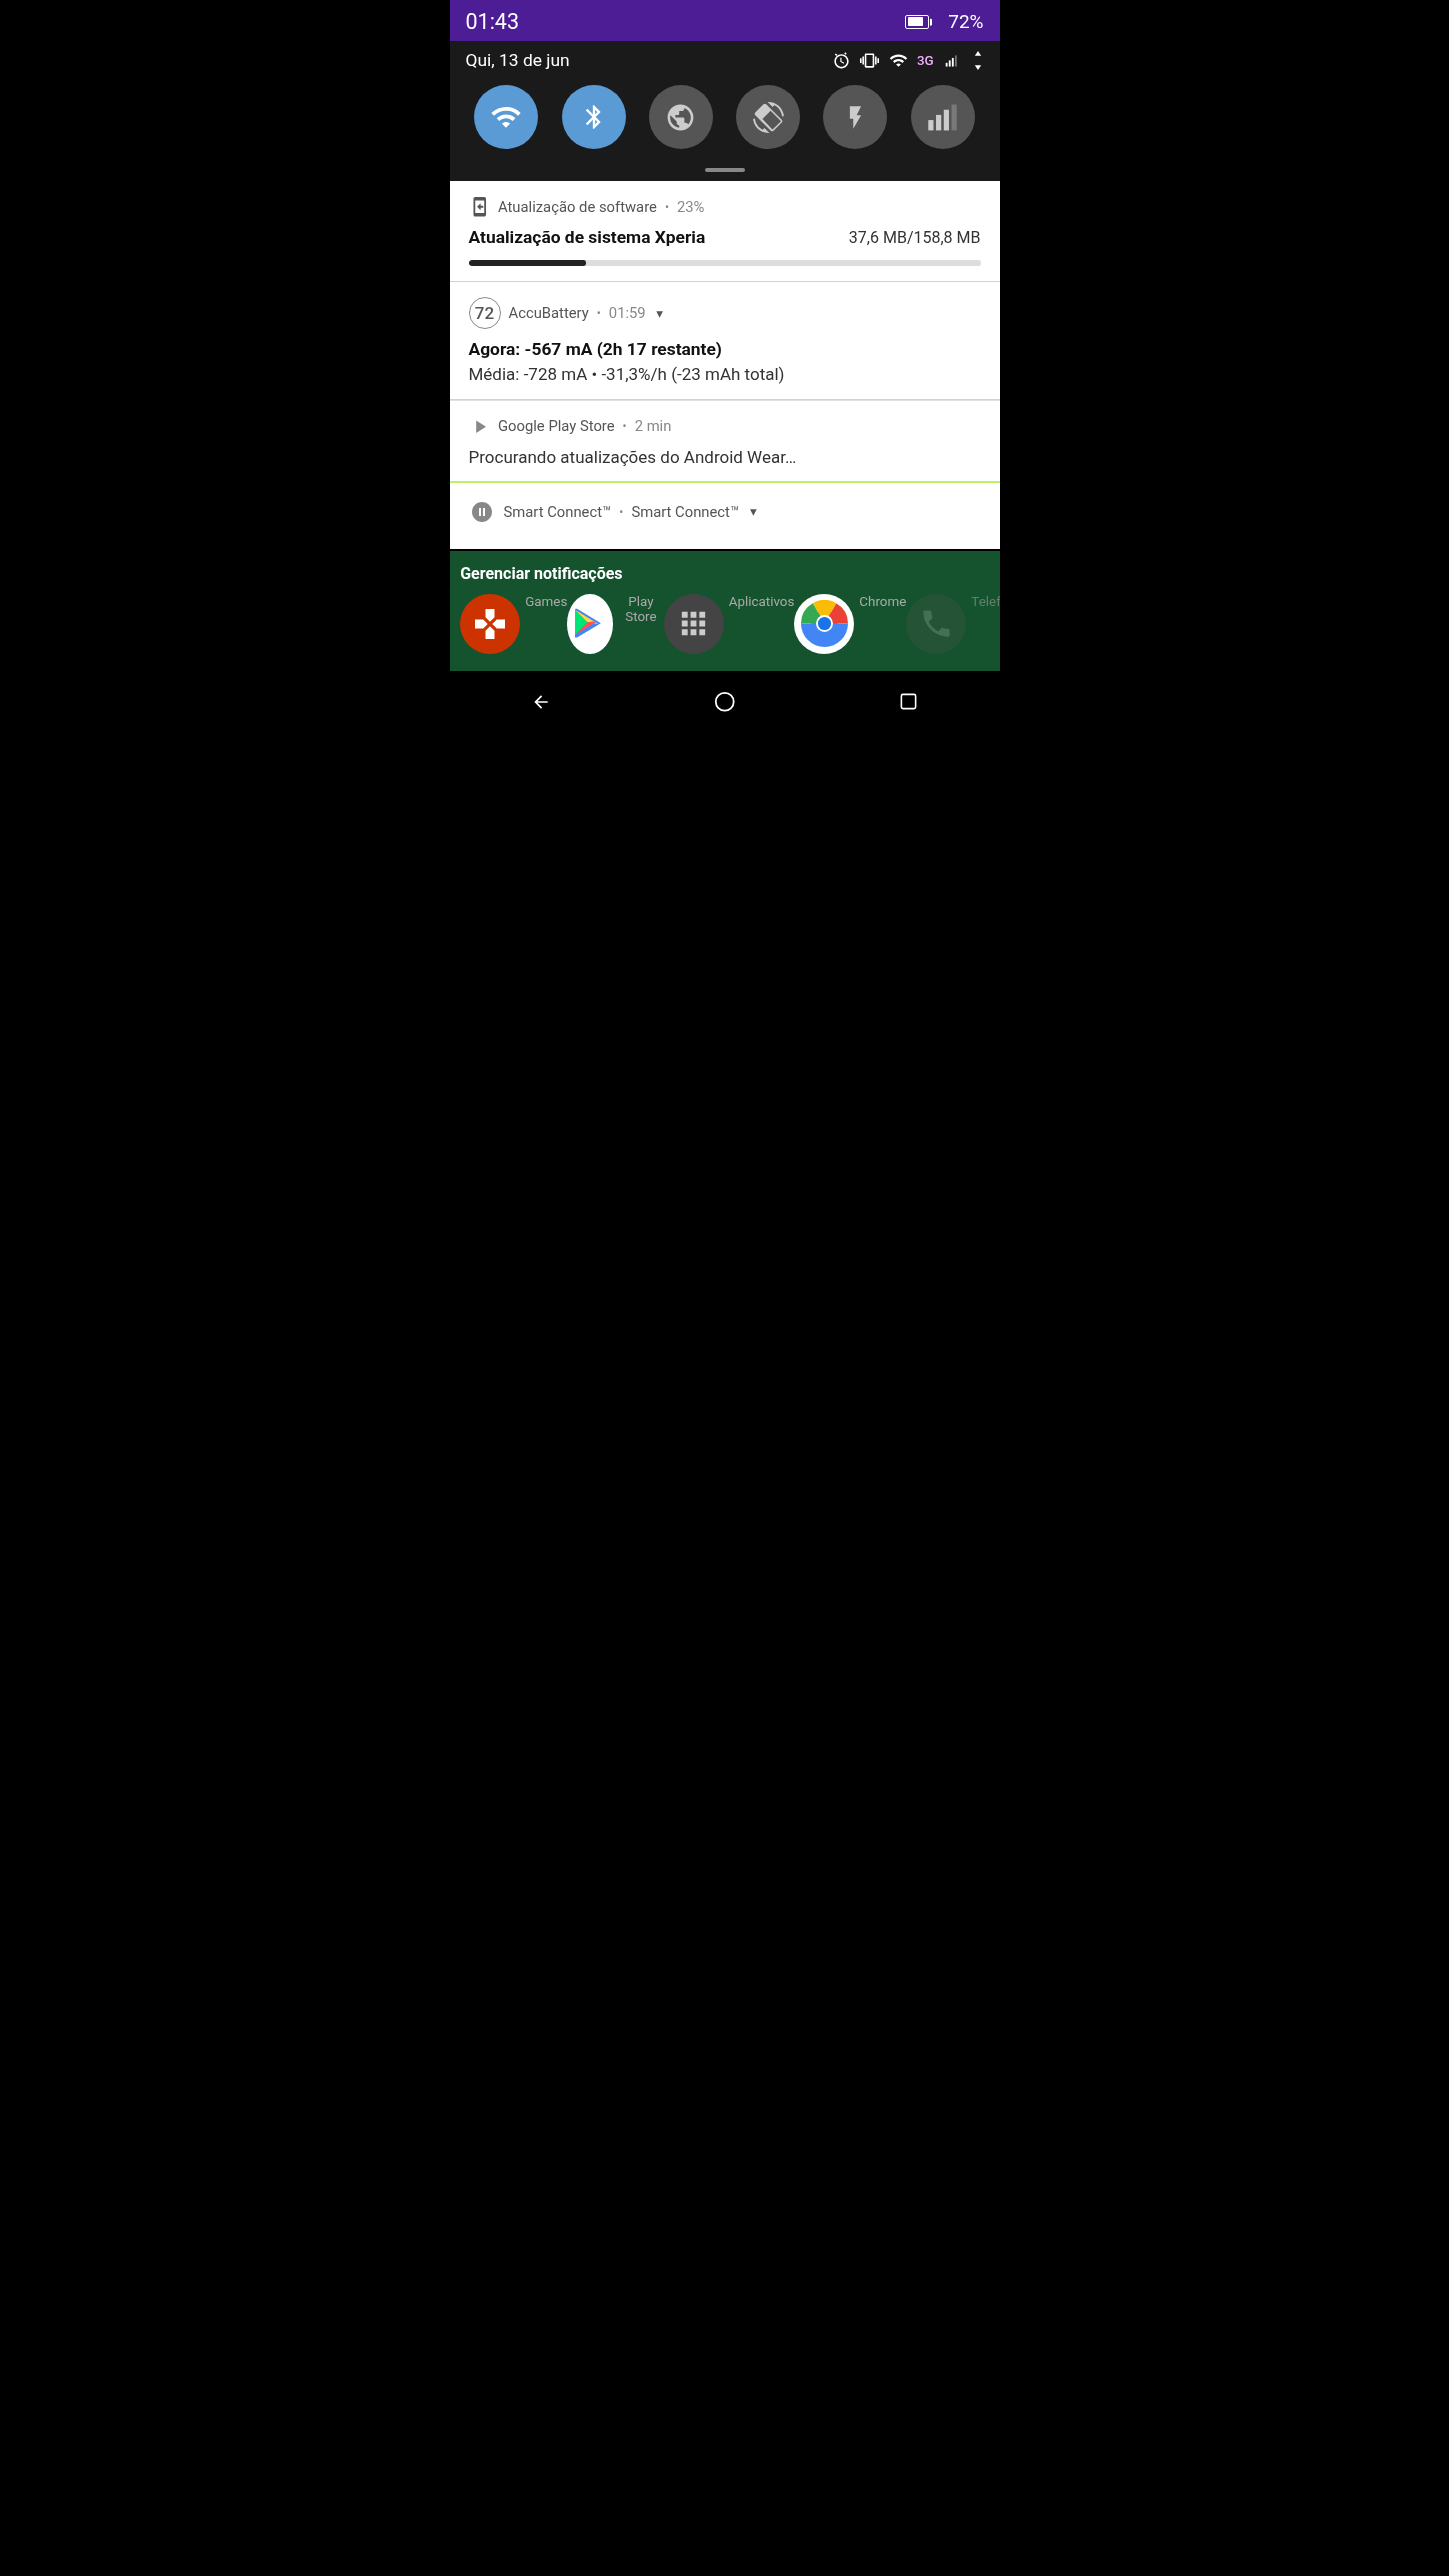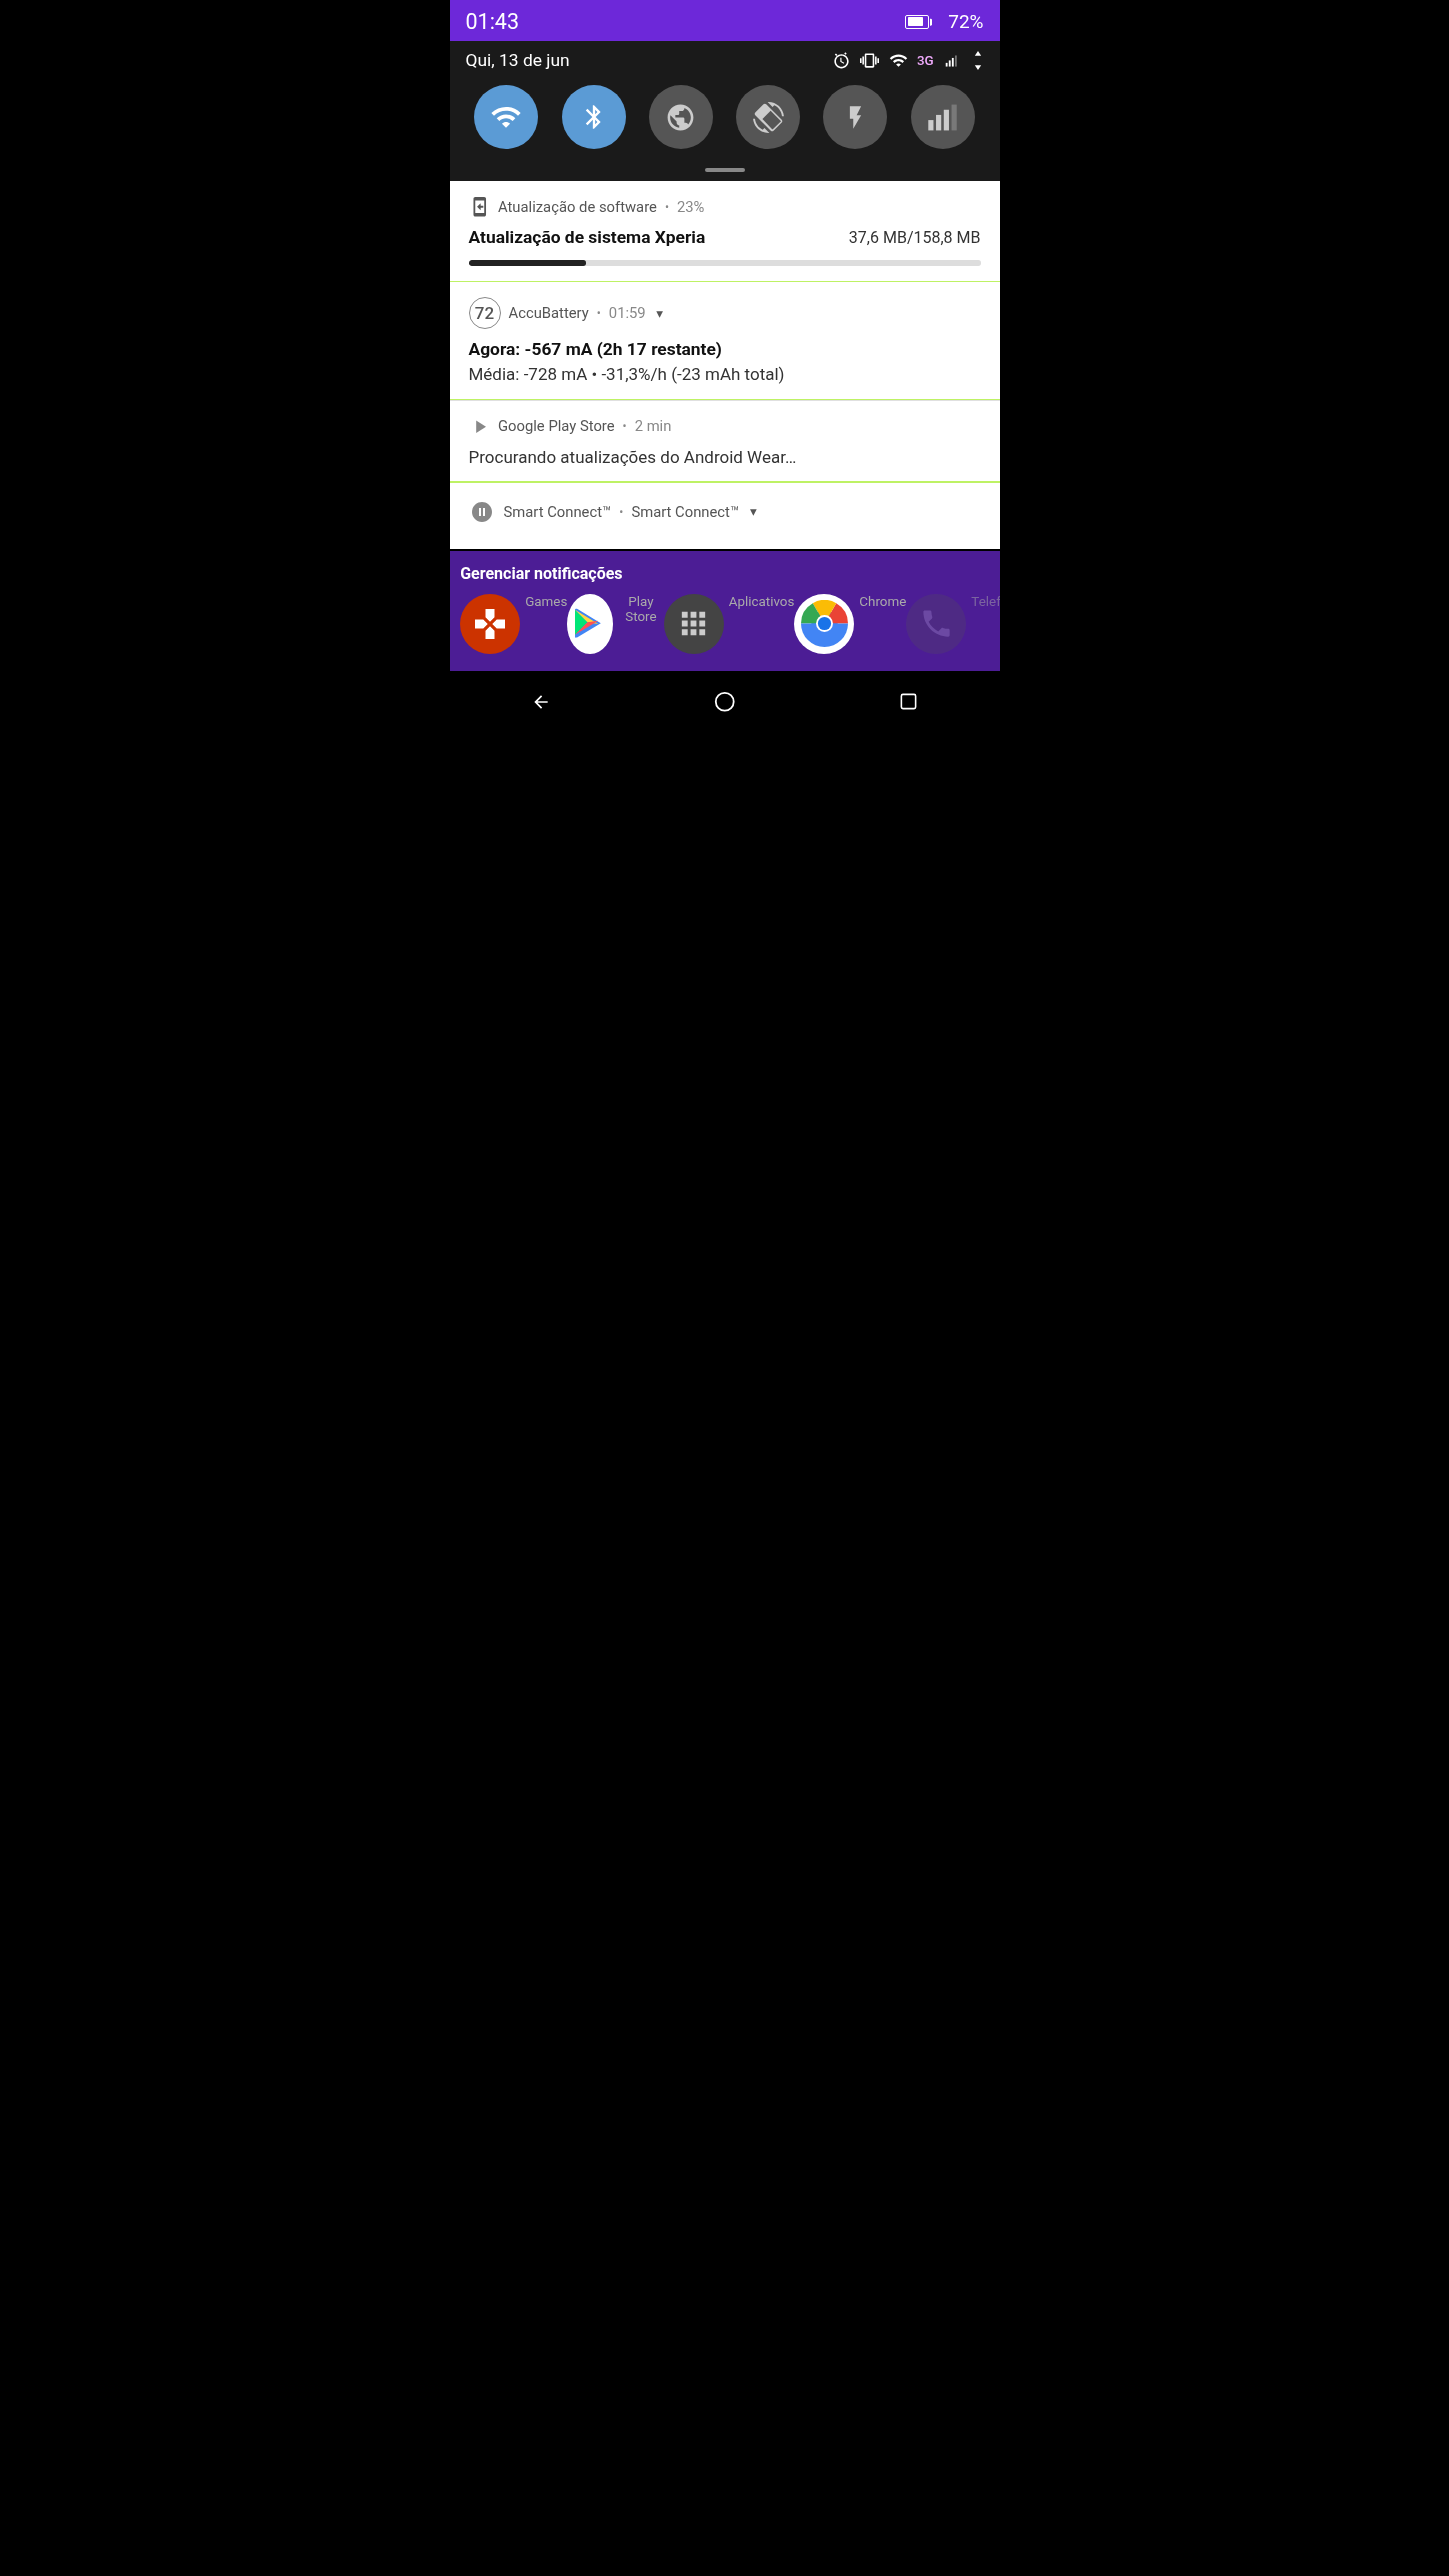--- a/index.html
+++ b/index.html
@@ -9,21 +9,21 @@
       background: #000;
       font-family: 'Roboto', Arial, sans-serif;
       width: 100%;
       max-width: 550px;
       margin: 0 auto;
       color: #000;
     }
 
     
     .status-bar {
-      background: #6d28d9;
+      background: #4c1d95;
       display: flex;
       justify-content: space-between;
       align-items: center;
       padding: 9.4px 16px 6.7px 16px;
     }
     .status-time {
       color: #fff;
       font-size: 21.5px;
       font-weight: 400;
     }
@@ -225,21 +225,21 @@
     }
 
     .divider {
       height: 0.7px;
       background: #e0e0e0;
       margin: 0;
     }
 
     
     .bottom-dock {
-      background: #4c1d95;
+      background: #14532d;
       padding: 13.4px 10.7px 6.7px 10.7px;
     }
 
     .manage-notif {
       color: #fff;
       font-size: 16px;
       font-weight: 700;
       padding: 0 0 10.7px 0;
     }
 

